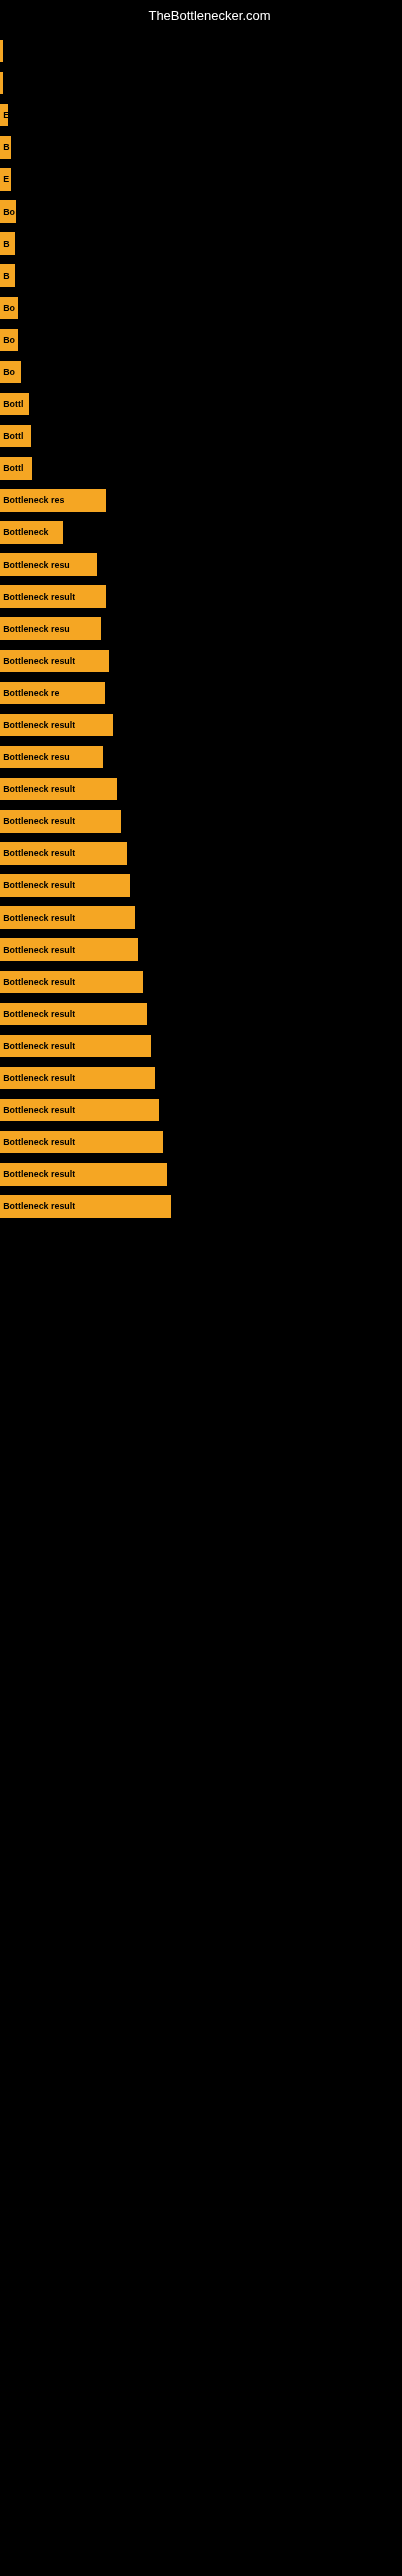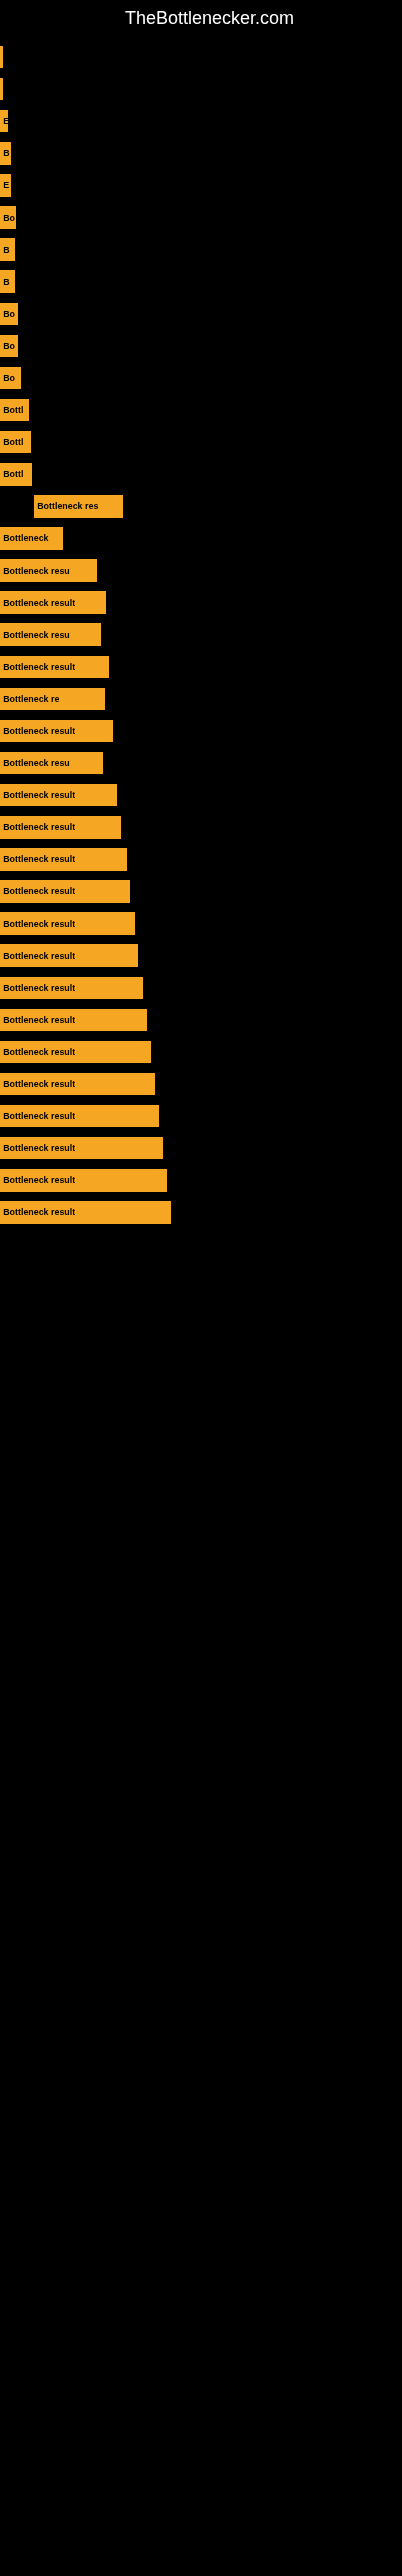--- a/index.html
+++ b/index.html
@@ -11,21 +11,21 @@
     body {
       background-color: #000000;
       width: 403px;
       min-height: 2576px;
       font-family: Arial, sans-serif;
       position: relative;
     }
 
     .site-title {
       color: #ffffff;
-      font-size: 18px;
+      font-size: 13px;
       text-align: center;
       padding: 8px 0 4px 16px;
       font-weight: normal;
     }
 
     .bars-container {
       padding: 8px 0;
     }
 
     .bar-row {
@@ -122,21 +122,21 @@
       <div class="bar" style="width: 31px;">
         <span class="bar-label">Bottl</span>
       </div>
     </div>
     <div class="bar-row">
       <div class="bar" style="width: 32px;">
         <span class="bar-label">Bottl</span>
       </div>
     </div>
     <div class="bar-row">
-      <div class="bar" style="width: 89px; margin-left: 34px;">
+      <div class="bar" style="width: 106px;">
         <span class="bar-label">Bottleneck res</span>
       </div>
     </div>
     <div class="bar-row">
       <div class="bar" style="width: 63px;">
         <span class="bar-label">Bottleneck</span>
       </div>
     </div>
     <div class="bar-row">
       <div class="bar" style="width: 97px;">

